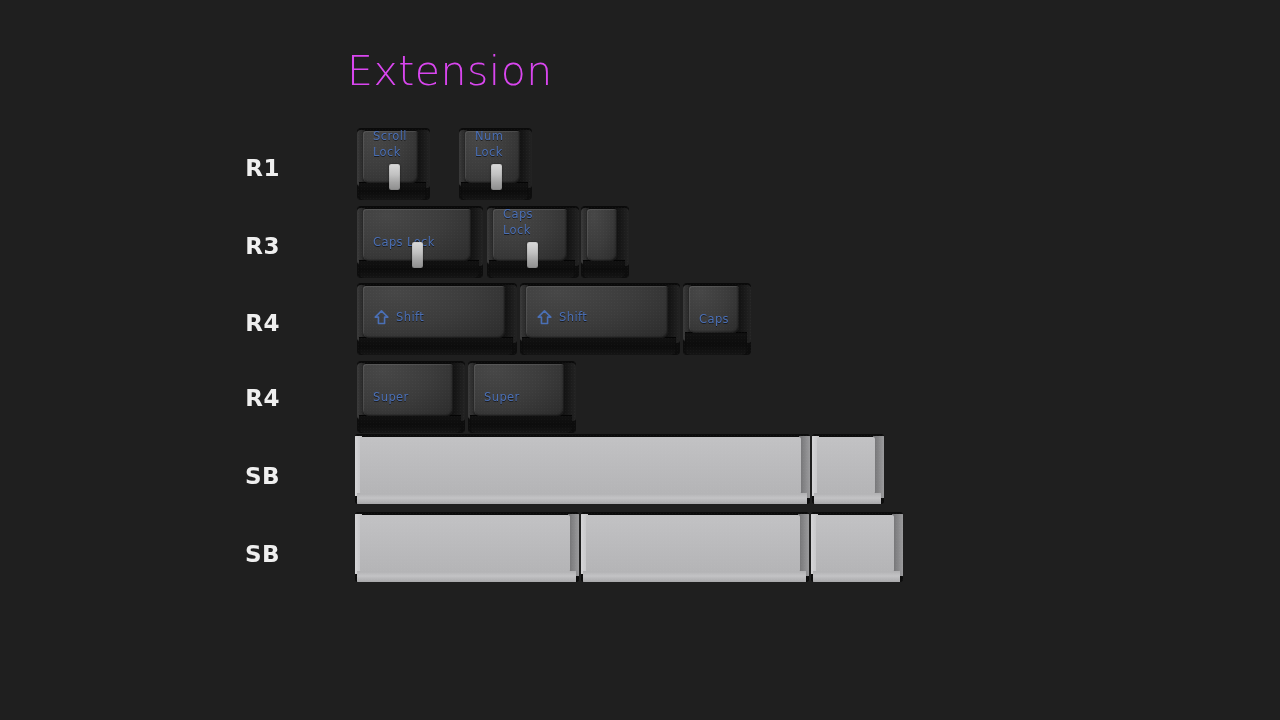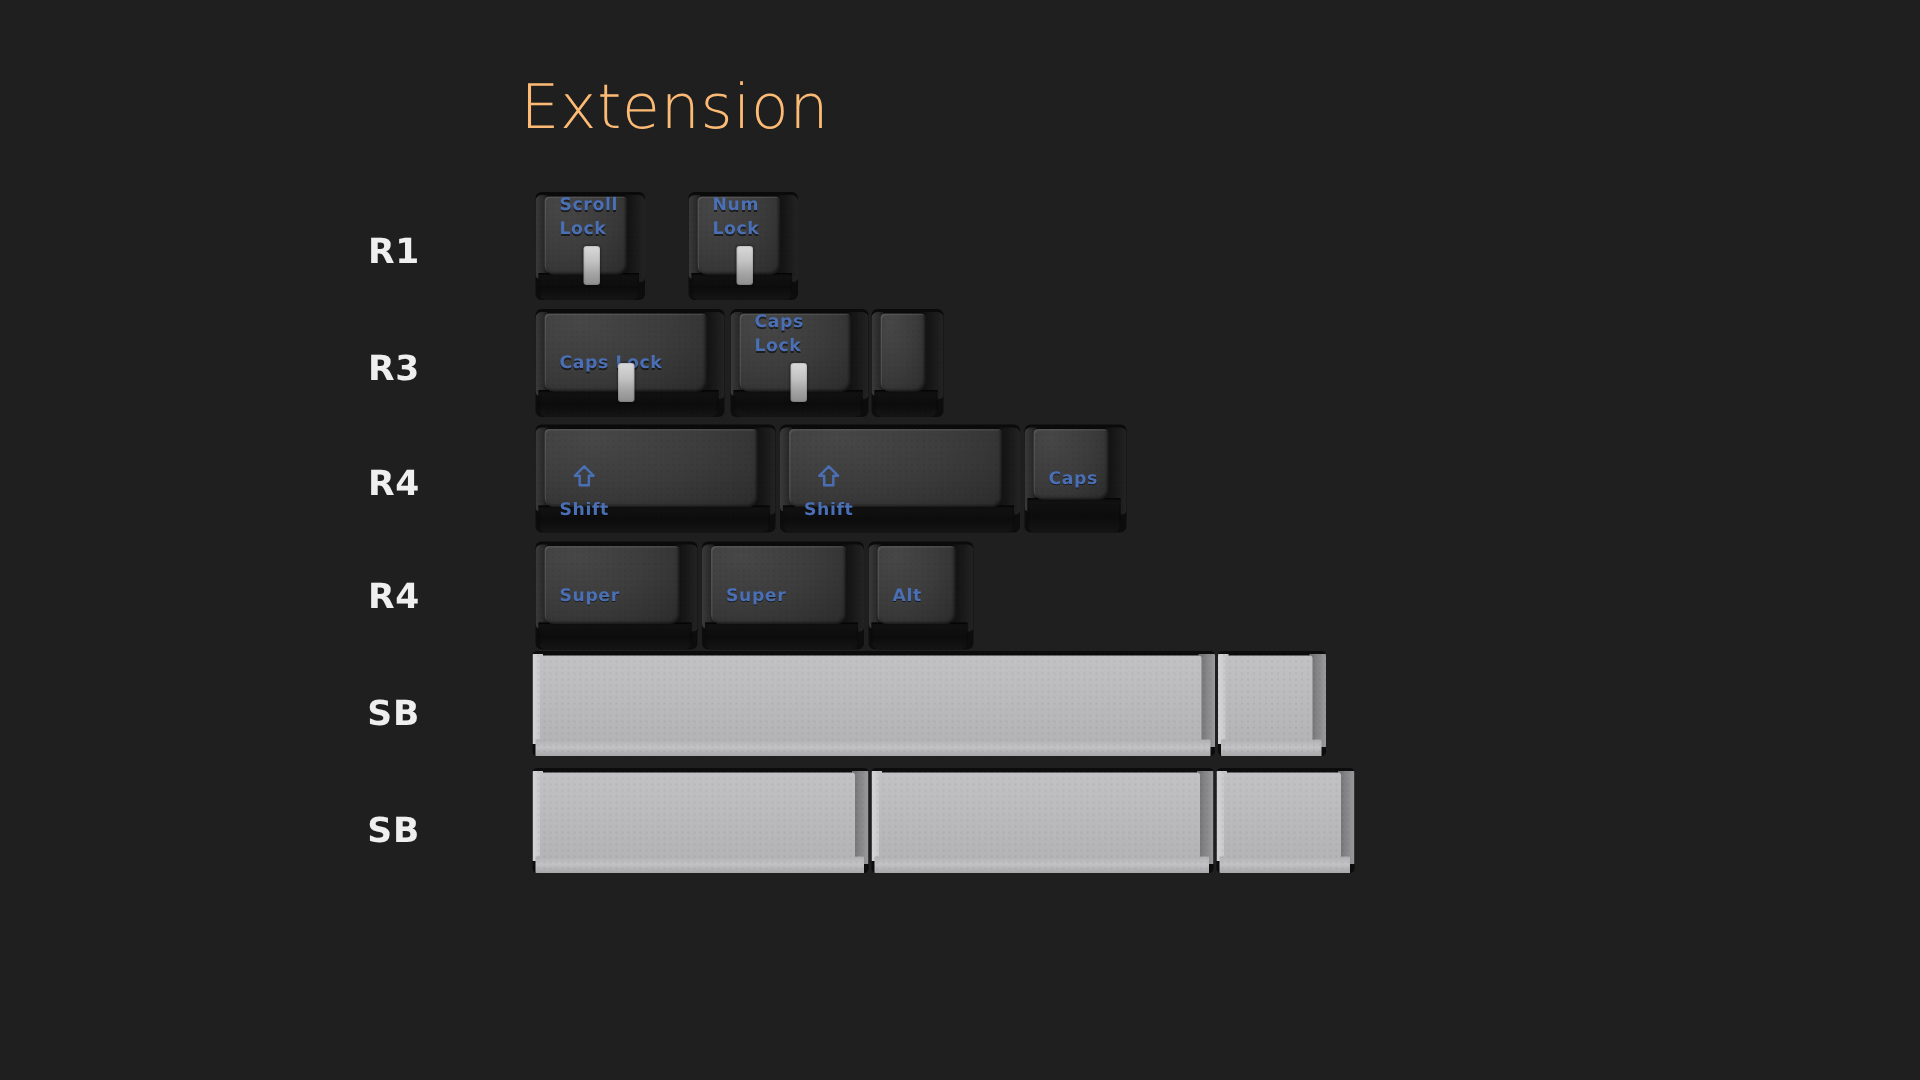--- a/index.html
+++ b/index.html
@@ -22,21 +22,21 @@
   }
 
   
   #page-title {
     position: absolute;
     left: 347px;
     top: 45px;
     font-size: 41px;
     font-weight: 300;
     letter-spacing: 0.5px;
-    color: #fdba74;
+    color: #d946ef;
     line-height: 52px;
     white-space: nowrap;
   }
 
   
   .kb-row {
     position: absolute;
     left: 0;
     height: 78px;
   }
@@ -148,34 +148,33 @@
     background: linear-gradient(180deg, #b0b0b2 0%, #c3c3c5 45%, #a8a8aa 100%);
   }
 
   
   .legend {
     position: absolute;
     left: 16px;
     top: 14px;
     color: #4a6fb5;
     font-size: 11.5px;
-    font-weight: 700;
+    font-weight: 400;
     letter-spacing: 0.4px;
     line-height: 15px;
     white-space: pre-line;
     text-shadow: 0 1px 0 rgba(0,0,0,0.55);
     pointer-events: none;
   }
   .legend.two-line { line-height: 16px; }
   .legend.with-arrow {
     display: flex;
     align-items: center;
     gap: 6px;
     top: 26px;
-    flex-direction: column;
   }
   .legend.mid { top: 50%; transform: translateY(-50%); }
 
   .shift-arrow {
     display: inline-block;
     width: 17px;
     height: 17px;
     flex: 0 0 auto;
   }
 
@@ -291,28 +290,20 @@
           <div class="legend mid">Super</div>
         </div>
         <div class="cap dark" style="left: 468px; width: 108px; top: 0px; height: 72px;">
           <div class="wall-l"></div>
           <div class="wall-r"></div>
           <div class="wall-b"></div>
           <div class="top"></div>
           <div class="grain"></div>
           <div class="legend mid">Super</div>
         </div>
-        <div class="cap dark" style="left: 579px; width: 70px; top: 0px; height: 72px;">
-          <div class="wall-l"></div>
-          <div class="wall-r"></div>
-          <div class="wall-b"></div>
-          <div class="top"></div>
-          <div class="grain"></div>
-          <div class="legend mid">Alt</div>
-        </div>
       </div>
       <div class="kb-row" style="top: 434px; width: 1280px;">
         <div class="row-label" style="left: 200px; top: 29px;">SB</div>
         <div class="cap light" style="left: 355px; width: 455px; top: 0px; height: 70px;">
           <div class="wall-l"></div>
           <div class="wall-r"></div>
           <div class="wall-b"></div>
           <div class="top"></div>
           <div class="grain"></div>
         </div>

